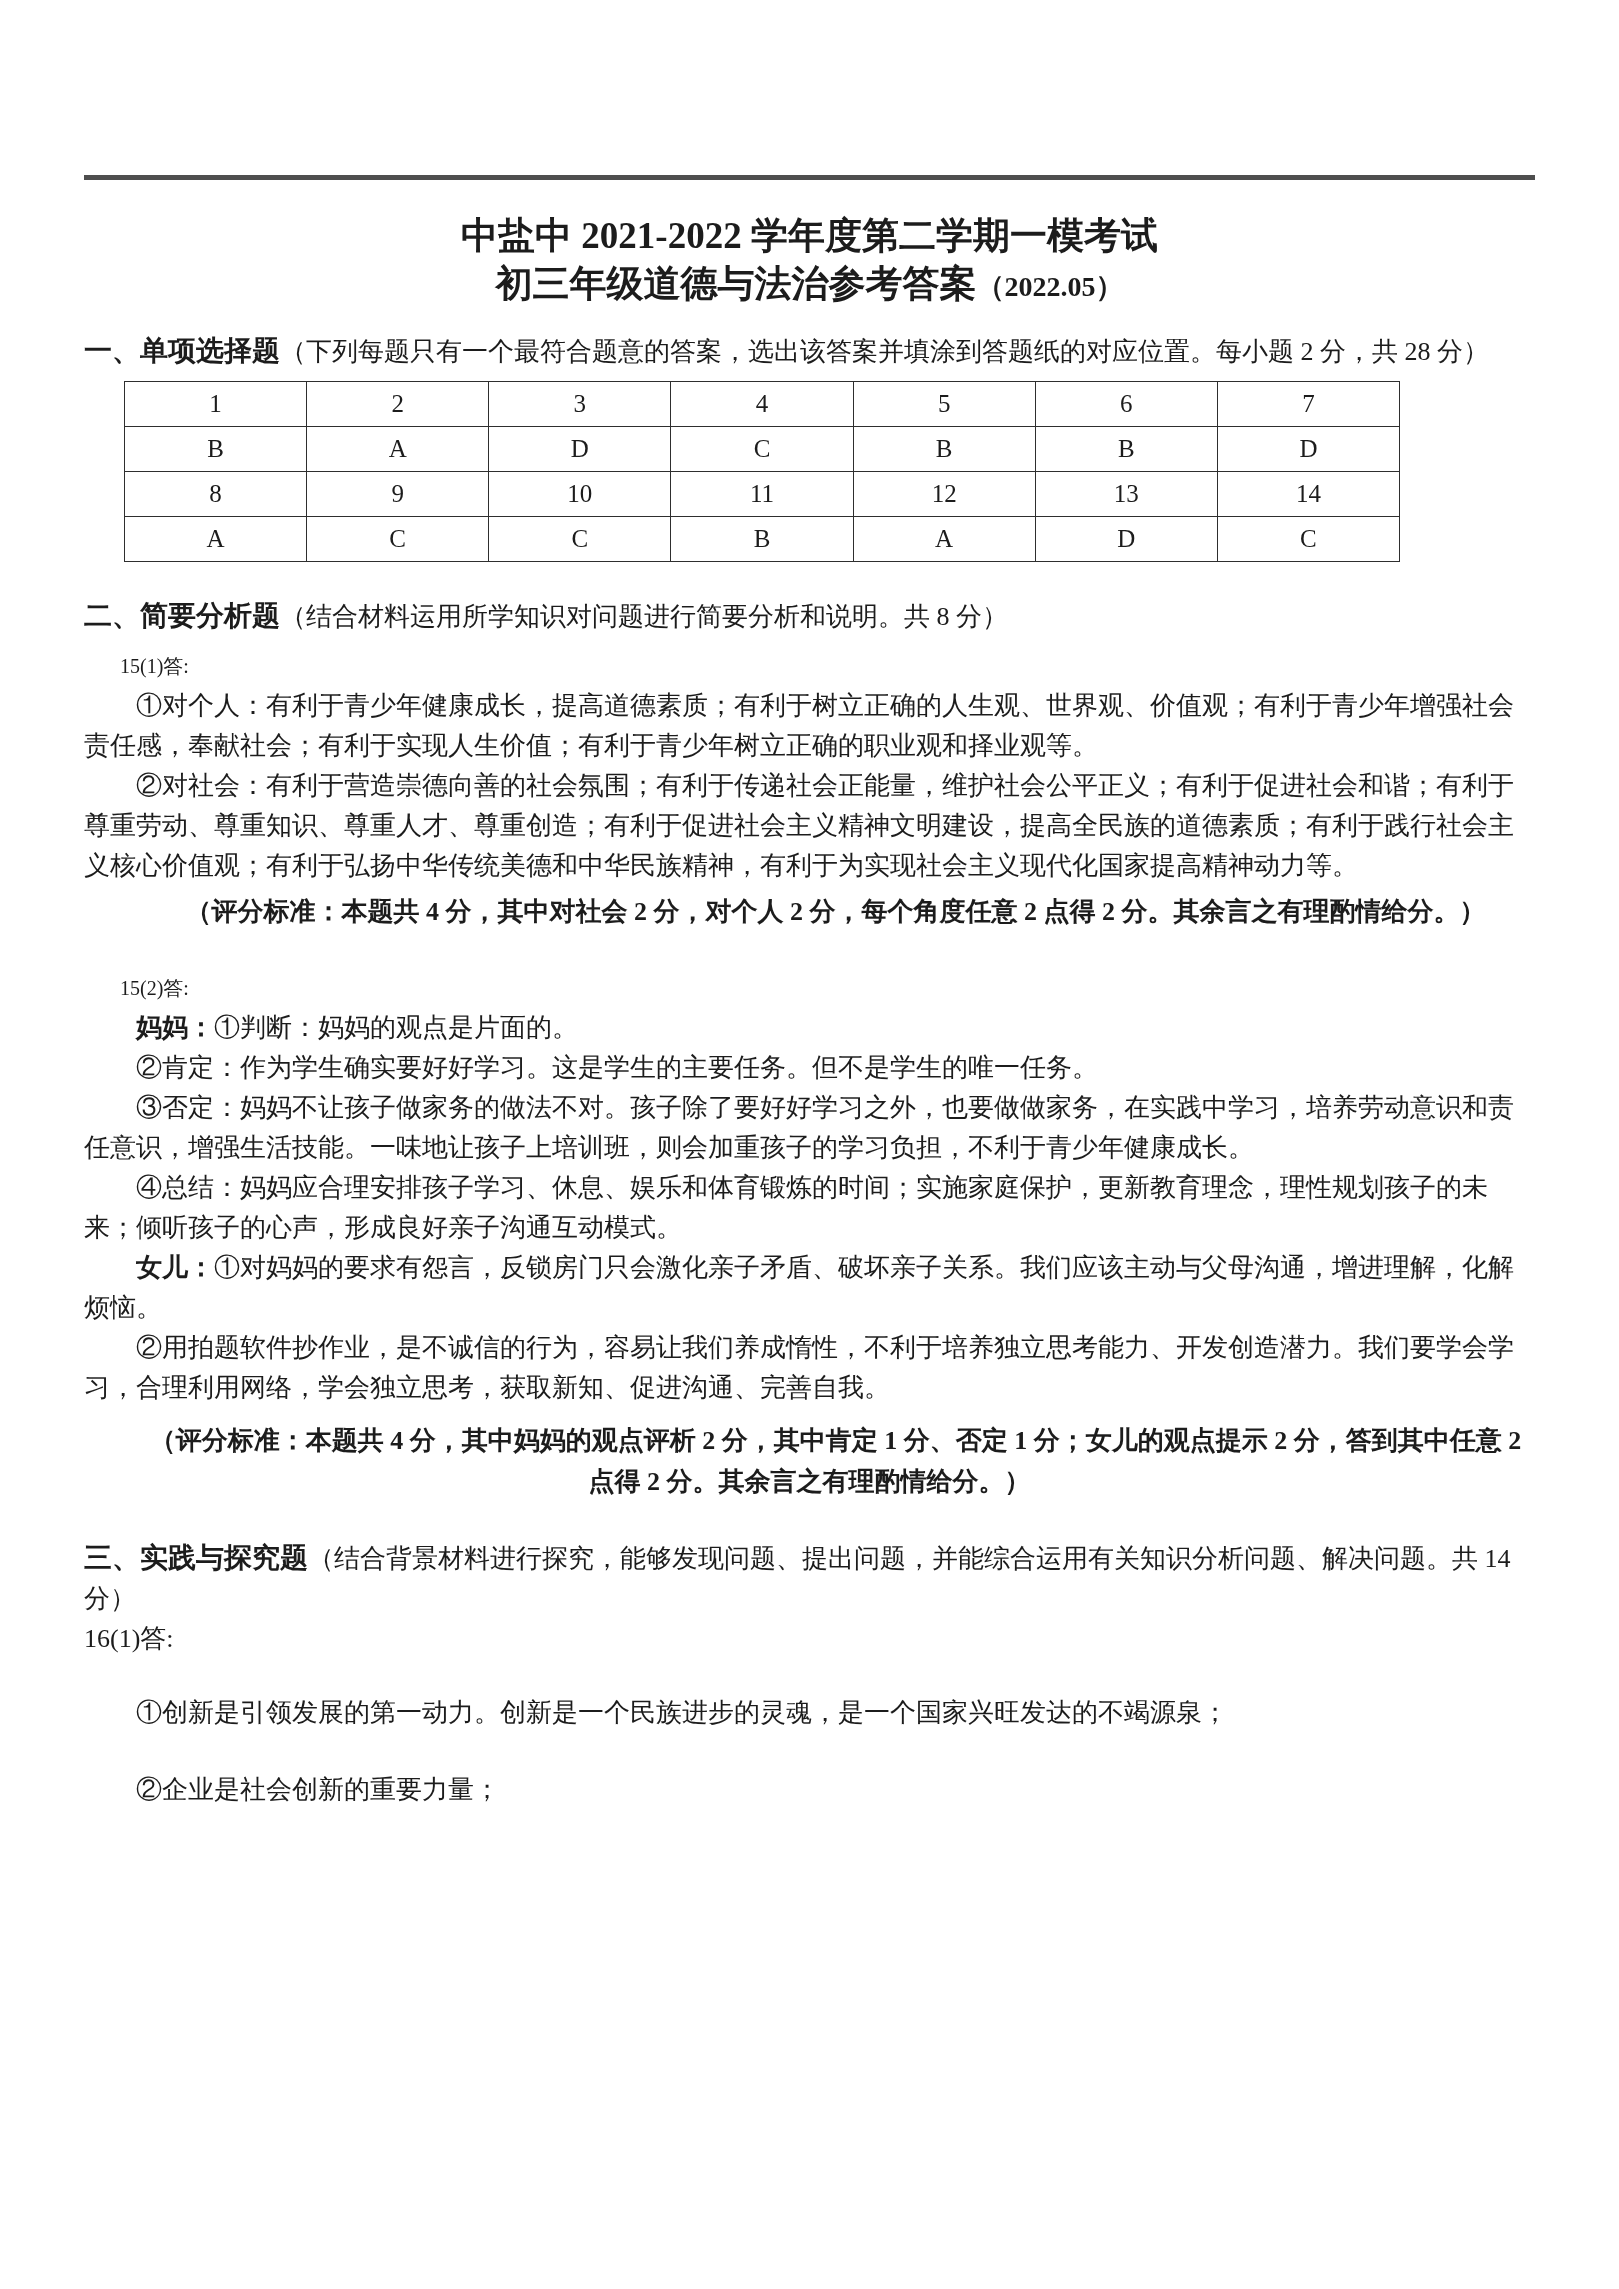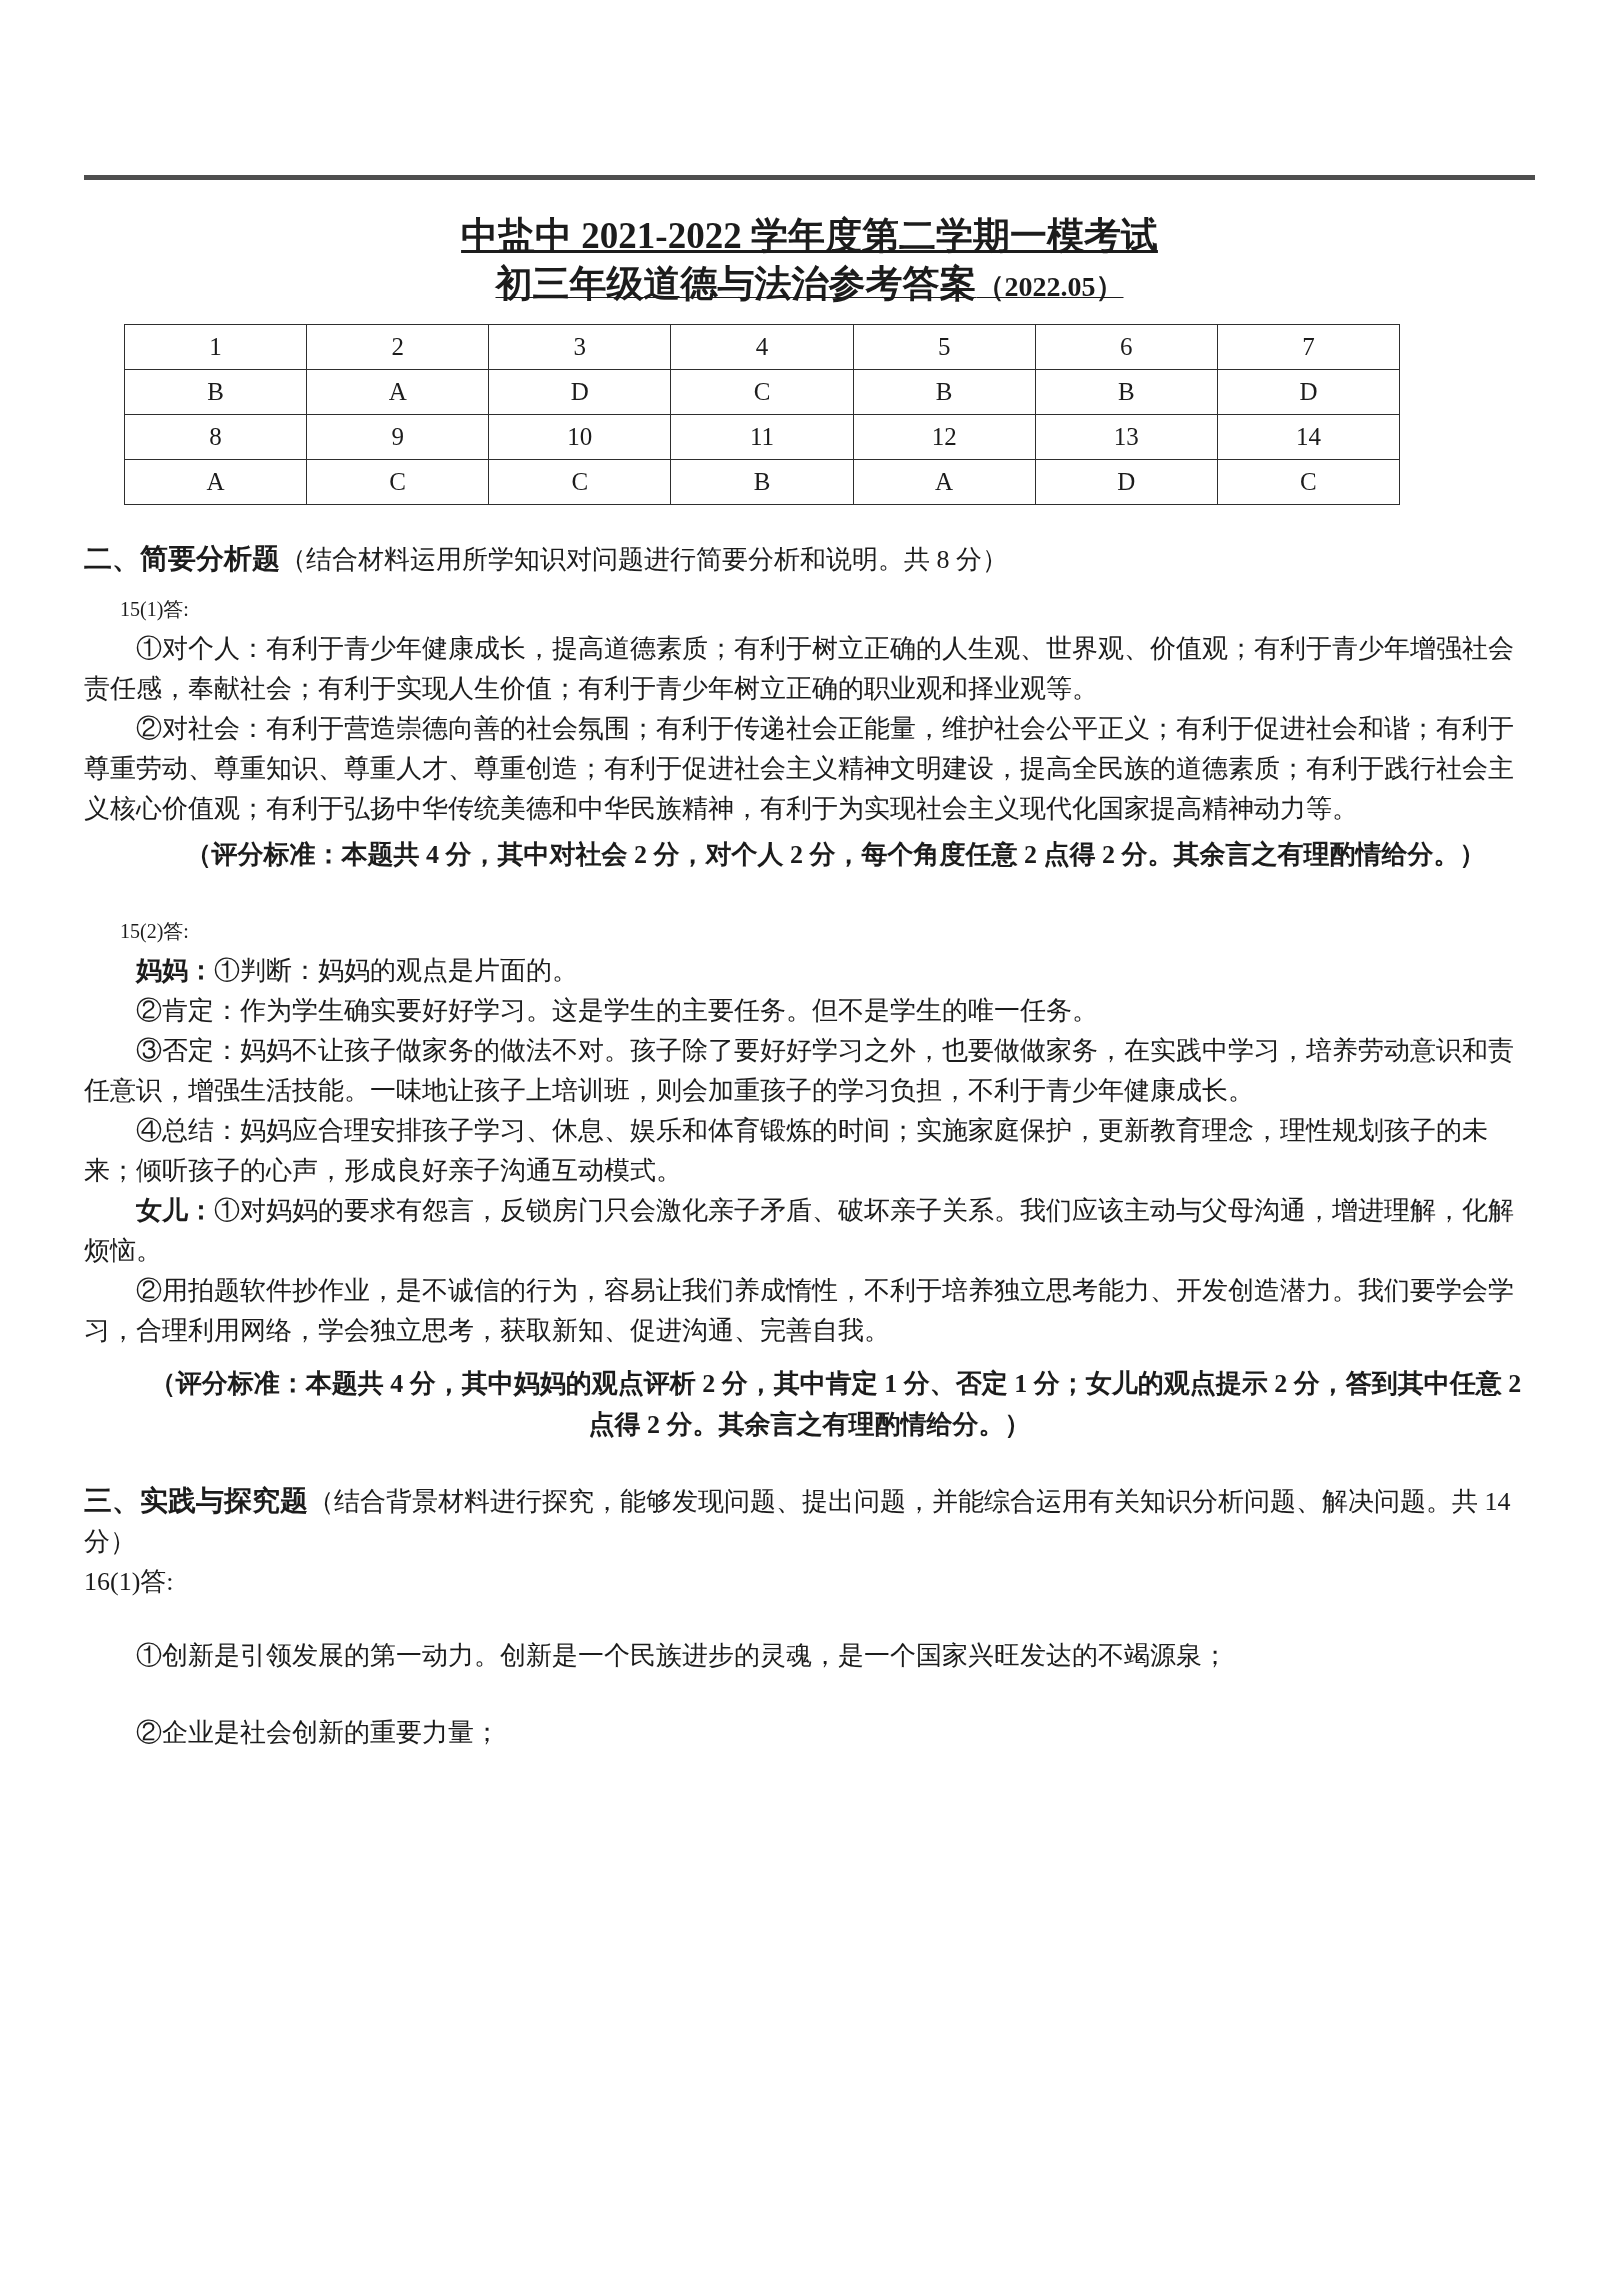--- a/index.html
+++ b/index.html
@@ -20,21 +20,21 @@
     width:1451px;
     height:4.5px;
     background:#4e4e4e;
   }
   .content{
     position:absolute;
     top:199px;
     left:84px;
     width:1451px;
   }
-  .title-block{text-align:center;line-height:48px;margin-top:12.5px;text-decoration:underline;}
+  .title-block{text-align:center;line-height:48px;margin-top:12.5px;}
   .title-line{font-size:37px;font-weight:bold;}
   .title-date{font-size:28px;font-weight:bold;}
   .sec-heading{
     font-size:26px;
     line-height:40px;
     margin-top:16px;
   }
   .sec-heading .hd{
     font-family:"Liberation Sans","DejaVu Sans",sans-serif;
     font-weight:bold;
@@ -90,20 +90,21 @@
 <div class="page">
   <div class="header-rule"></div>
 
   <div class="content">
 
     <div class="title-block">
       <div class="title-line">中盐中 2021-2022 学年度第二学期一模考试</div>
       <div><span class="title-line">初三年级道德与法治参考答案</span><span class="title-date">（2022.05）</span></div>
     </div>
 
+    <div class="sec-heading"><span class="hd">一、单项选择题</span><span>（下列每题只有一个最符合题意的答案，选出该答案并填涂到答题纸的对应位置。每小题 2 分，共 28 分）</span></div>
 
     <table class="answer-table">
       <tbody>
         <tr>
           <td>1</td>
           <td>2</td>
           <td>3</td>
           <td>4</td>
           <td>5</td>
           <td>6</td>

